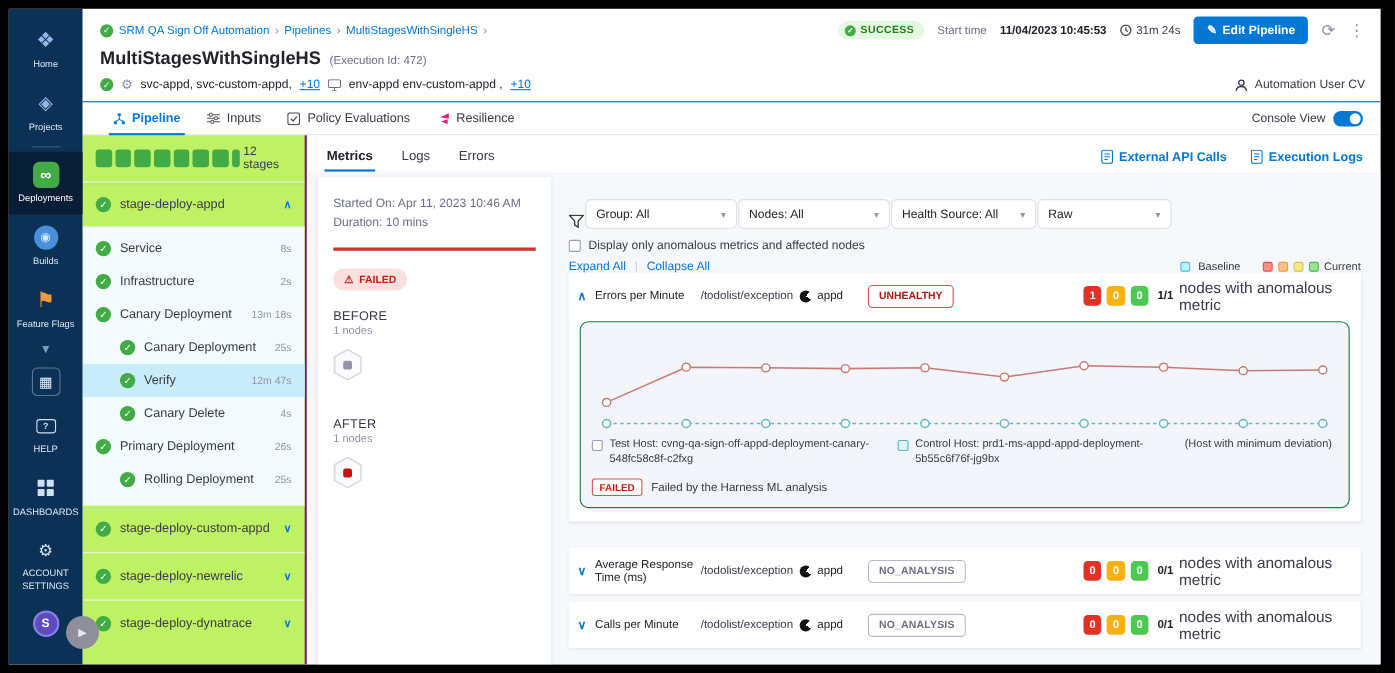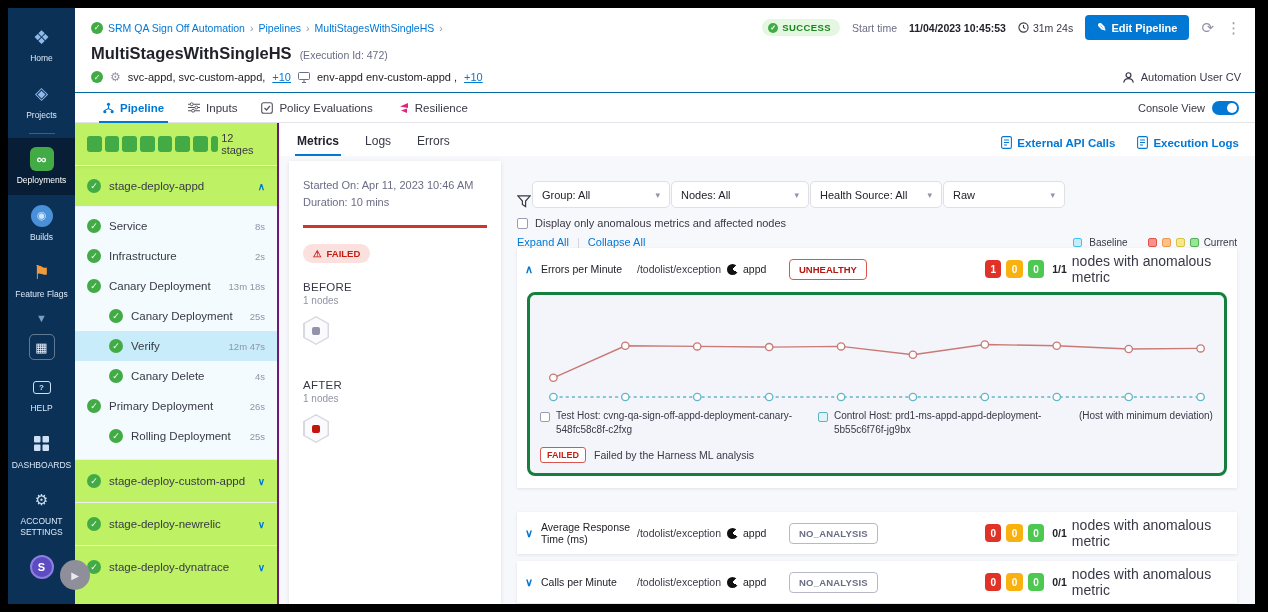--- a/index.html
+++ b/index.html
@@ -164,22 +164,22 @@
   .risk-unhealthy { color:#b41710; border:1px solid #d9554d; }
   .risk-noanalysis { color:#6b6d85; border:1px solid #b7b8c8; letter-spacing:.2px; }
   .nodescell { display:flex; align-items:center; gap:5px; }
   .nbadge { width:18px; height:18px; border-radius:4px; color:#fff; font-size:10px; font-weight:bold;
     display:flex; align-items:center; justify-content:center; }
   .nb-red{background:#e03226}.nb-yellow{background:#f9b110}.nb-green{background:#4dc952}
   .nratio { font-weight:bold; font-size:10.5px; margin-left:3px; }
   .ntext { font-size:14px; color:#383946; }
 
   .expanded-block { background:#fff; box-shadow:0 1px 3px rgba(40,41,61,.10); margin-bottom:24px; }
-  .chart-wrap { margin:2px 10px 12px; background:#f4f4fb; border:3px solid #15803d; border-radius:8px;
-    padding:20px 10px 10px; }
+  .chart-wrap { margin:2px 10px 12px; background:#f4f4fb; border:1px solid #15803d; border-radius:8px;
+    padding:10px 10px 10px; }
   .chart-svg { display:block; width:100%; height:92px; }
   .chart-legend { display:flex; gap:14px; margin-top:2px; font-size:10px; color:#383946; }
   .cl-item { display:flex; gap:6px; align-items:flex-start; }
   .cl-box { width:10px; height:10px; border:1px solid #9b9cb1; border-radius:2px; background:#fff;
     margin-top:3px; flex:0 0 auto; cursor:pointer; }
   .cl-box.teal { border-color:#5ab5c9; background:#dff3f8; }
   .cl-t1 { width:248px; line-height:1.4; } .cl-t2 { width:225px; line-height:1.4; }
   .cl-note { line-height:1.4; margin-left:6px; }
   .ml-failed { display:flex; align-items:center; gap:8px; margin-top:10px; }
   .failed-outline { border:1px solid #d9554d; color:#c41e12; font-size:9px; font-weight:bold;

